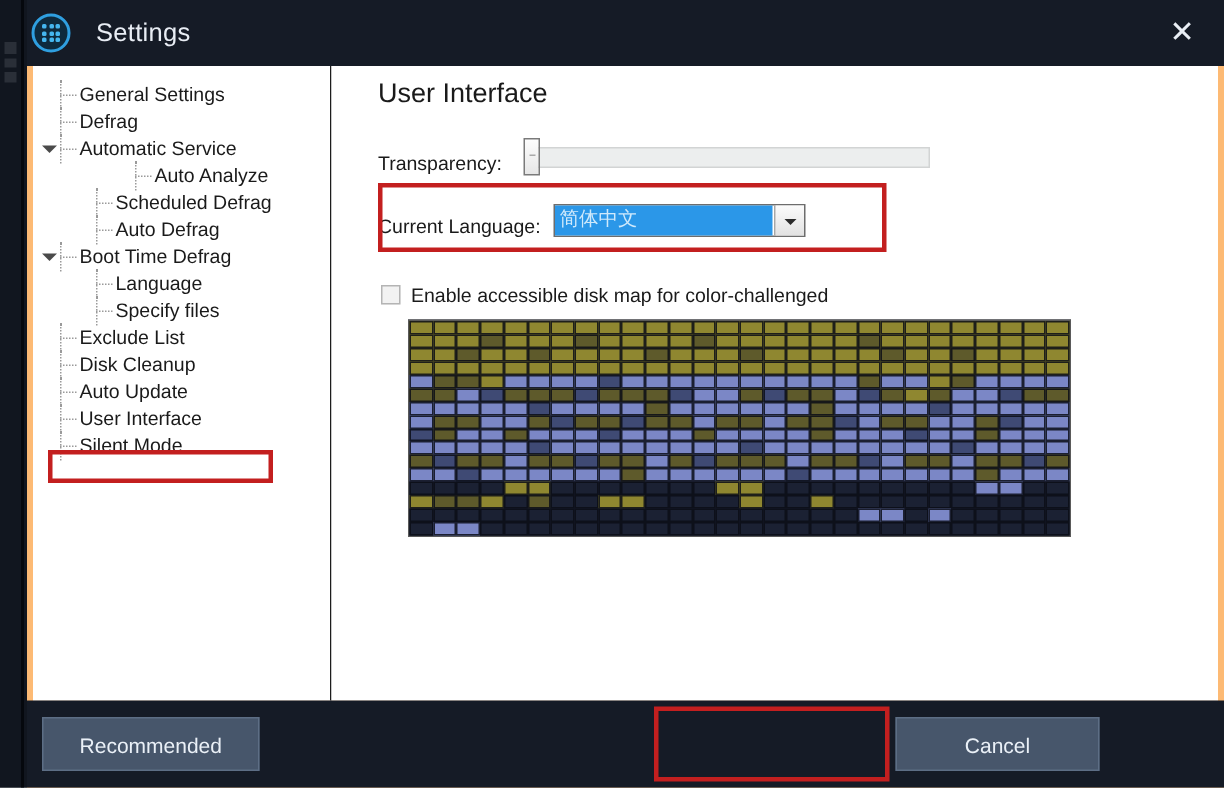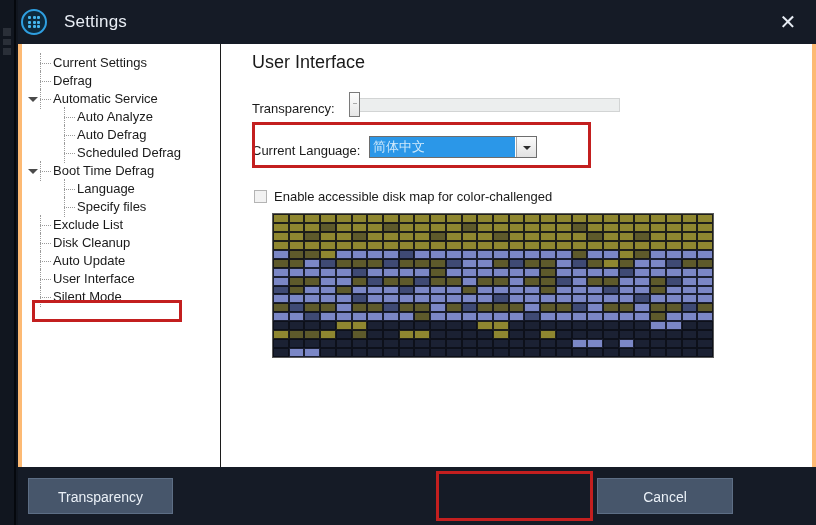--- a/index.html
+++ b/index.html
@@ -203,47 +203,47 @@
     <span id="close-btn">✕</span>
   </div>
 
   <div id="content">
 
     <div id="sidebar">
       <div class="tree" id="tree">
           <div class="node" style="margin-top: 0px;">
             <span class="vline" style="left: 18px;"></span>
             <span class="dash" style="left: 18px;"></span>
-            <span class="lbl" style="left: 31px;">Current Settings</span>
+            <span class="lbl" style="left: 31px;">General Settings</span>
           </div>
           <div class="node" style="margin-top: 0px;">
             <span class="vline" style="left: 18px;"></span>
             <span class="dash" style="left: 18px;"></span>
             <span class="lbl" style="left: 31px;">Defrag</span>
           </div>
           <div class="node expanded" style="margin-top: 0px;">
             <span class="vline" style="left: 18px;"></span>
             <span class="dash" style="left: 18px;"></span>
             <span class="tog" style="left: 6px;"></span>
             <span class="lbl" style="left: 31px;">Automatic Service</span>
           </div>
-          <div class="node" style="margin-top: 0px;">
+          <div class="node" style="margin-top: 0px; margin-left: 26px;">
             <span class="vline" style="left: 42px;"></span>
             <span class="dash" style="left: 42px;"></span>
             <span class="lbl" style="left: 55px;">Auto Analyze</span>
           </div>
           <div class="node" style="margin-top: 0px;">
             <span class="vline" style="left: 42px;"></span>
             <span class="dash" style="left: 42px;"></span>
-            <span class="lbl" style="left: 55px;">Auto Defrag</span>
+            <span class="lbl" style="left: 55px;">Scheduled Defrag</span>
           </div>
           <div class="node" style="margin-top: 0px;">
             <span class="vline" style="left: 42px;"></span>
             <span class="dash" style="left: 42px;"></span>
-            <span class="lbl" style="left: 55px;">Scheduled Defrag</span>
+            <span class="lbl" style="left: 55px;">Auto Defrag</span>
           </div>
           <div class="node expanded" style="margin-top: 0px;">
             <span class="vline" style="left: 18px;"></span>
             <span class="dash" style="left: 18px;"></span>
             <span class="tog" style="left: 6px;"></span>
             <span class="lbl" style="left: 31px;">Boot Time Defrag</span>
           </div>
           <div class="node" style="margin-top: 0px;">
             <span class="vline" style="left: 42px;"></span>
             <span class="dash" style="left: 42px;"></span>
@@ -752,19 +752,19 @@
           <span class="cell" style="background: rgb(27, 33, 51);"></span>
           <span class="cell" style="background: rgb(27, 33, 51);"></span>
           <span class="cell" style="background: rgb(27, 33, 51);"></span>
           <span class="cell" style="background: rgb(27, 33, 51);"></span>
         </div>
     </div>
 
   </div>
 
   <div id="bottombar">
-    <div class="btn" id="recommended-btn">Transparency</div>
+    <div class="btn" id="recommended-btn">Recommended</div>
     <div class="btn" id="cancel-btn">Cancel</div>
     <div id="ok-highlight" style="border-color: rgb(195, 31, 31);"></div>
 
   </div>
 
 </div>
 
 </body></html>

